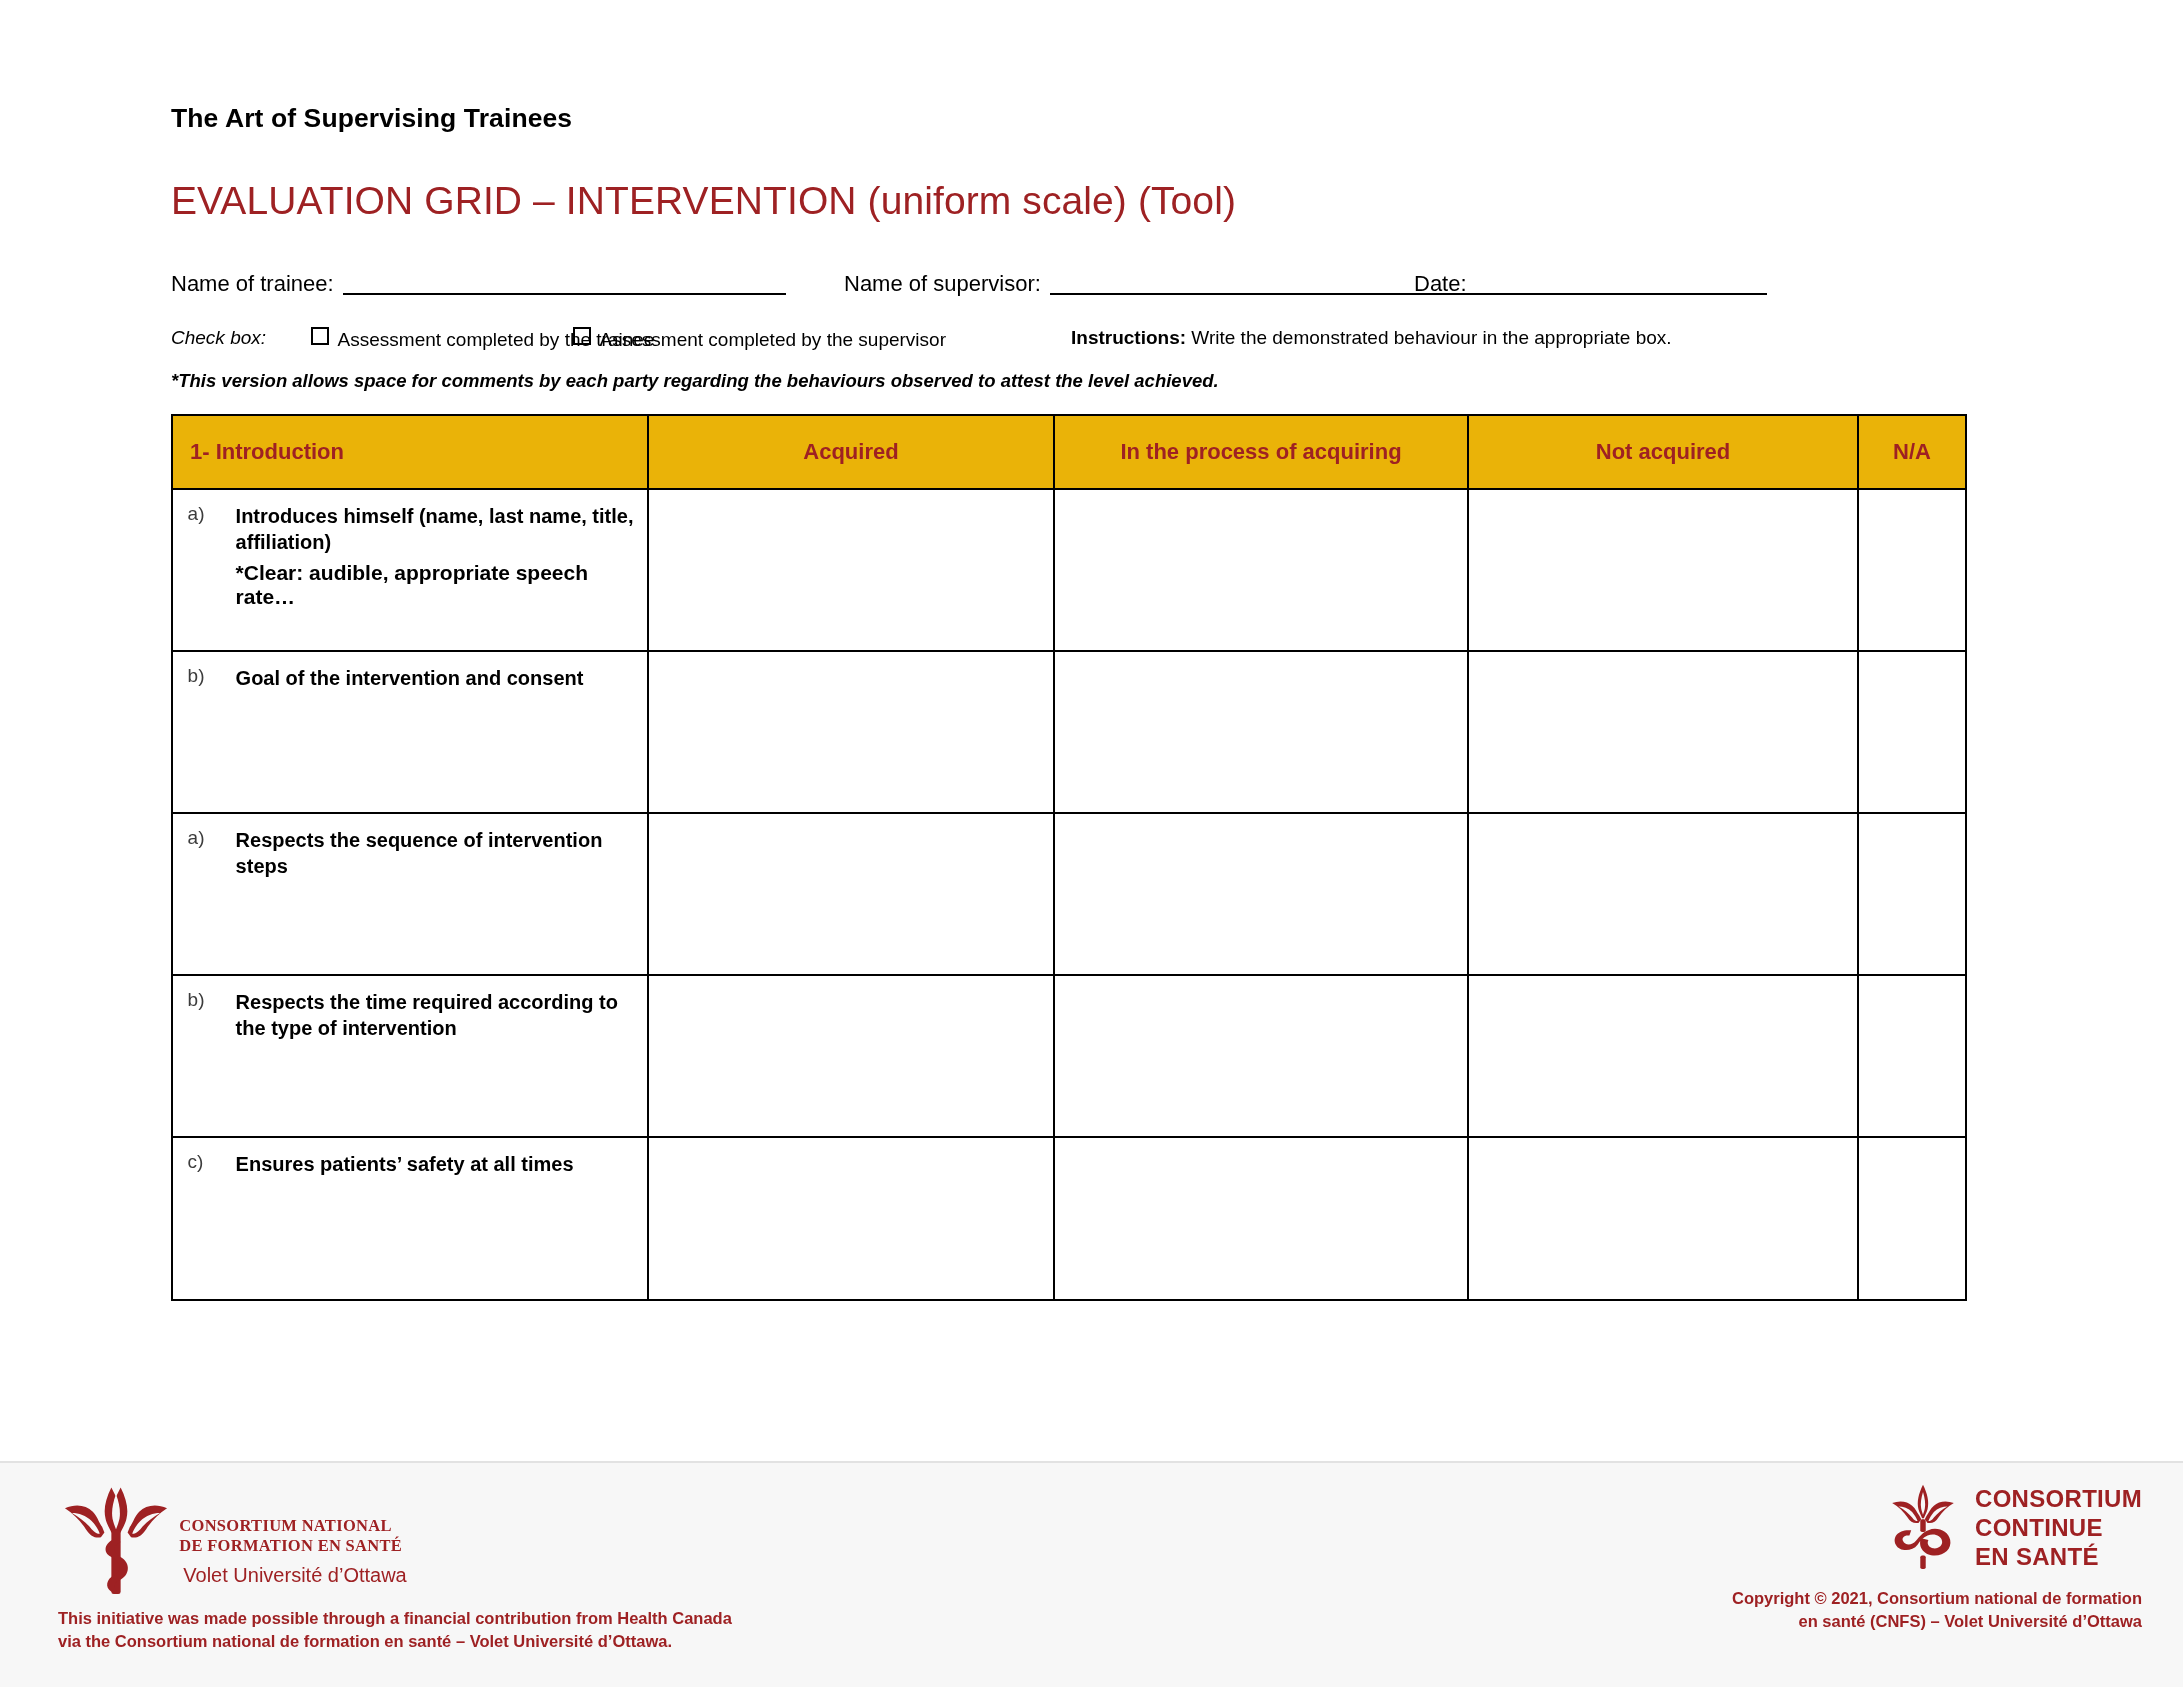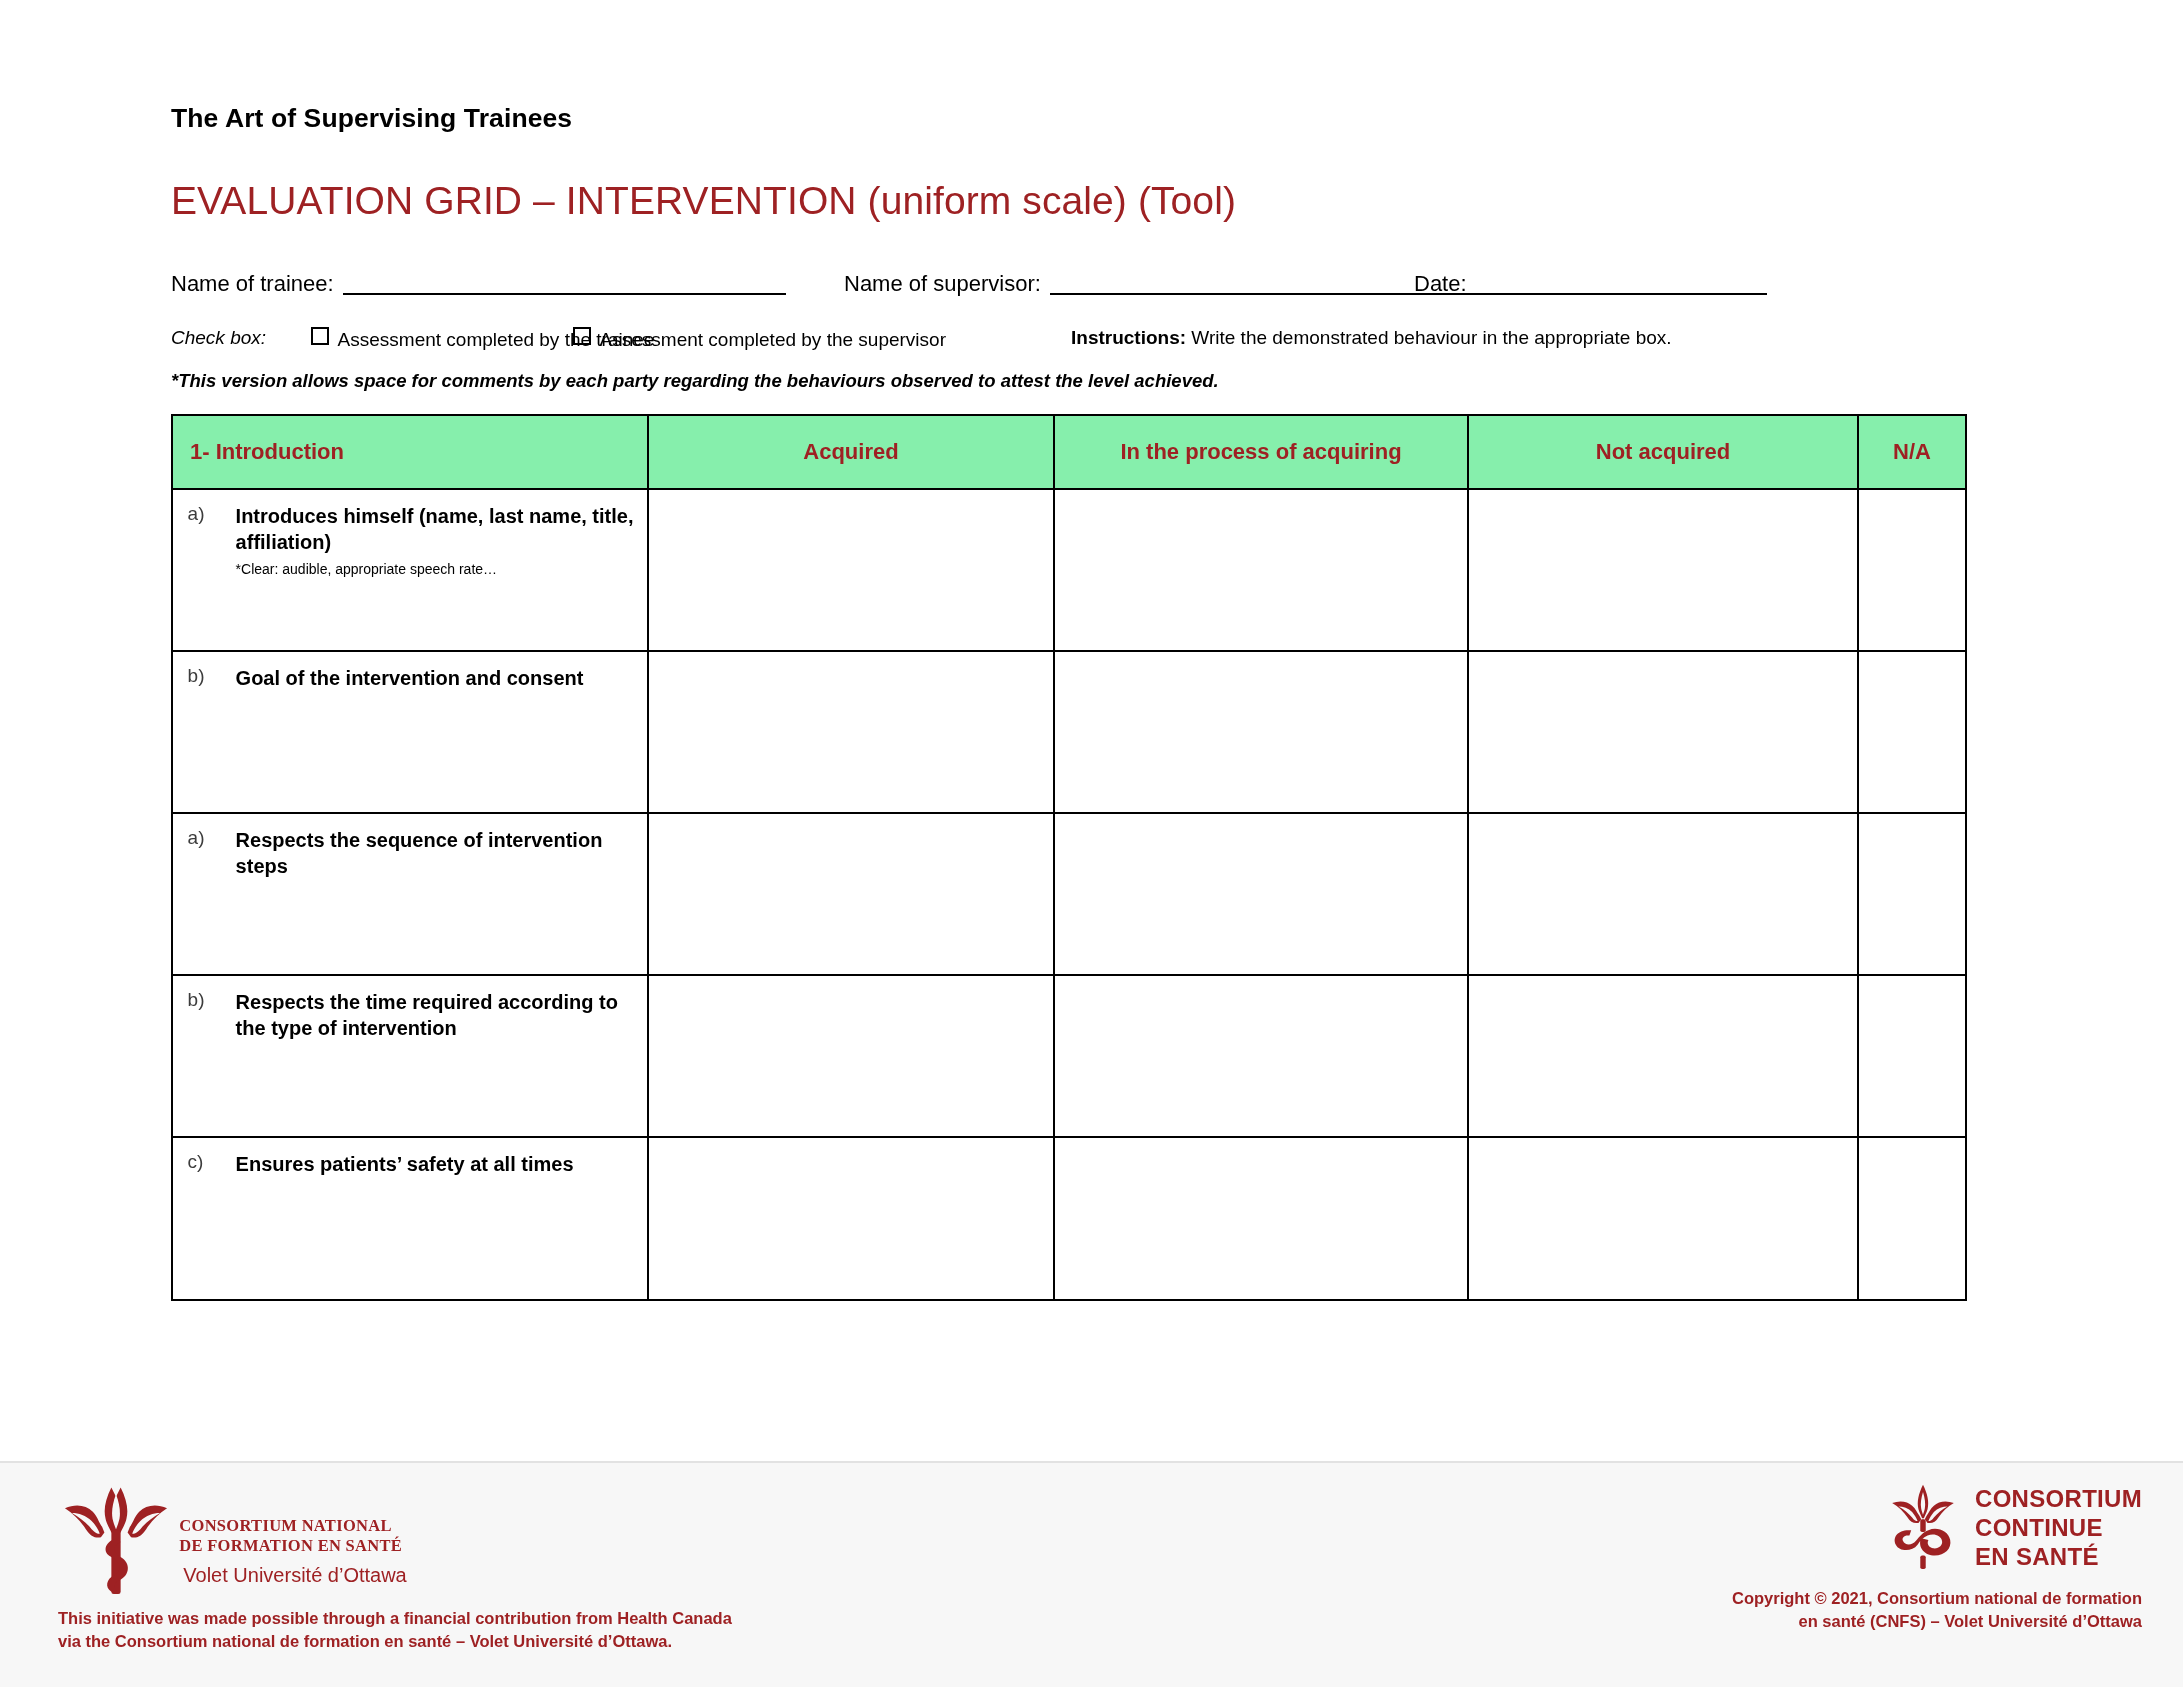--- a/index.html
+++ b/index.html
@@ -107,21 +107,21 @@
     border-collapse: collapse;
     table-layout: fixed;
     border: 2px solid #000;
   }
   .grid td {
     border: 2px solid #000;
     vertical-align: top;
     padding: 0;
   }
   .grid .sec-head td {
-    background: #86efac;
+    background: #eab308;
     text-align: center;
     vertical-align: middle;
     color: #9E2123;
     font-weight: bold;
     font-size: 22px;
     height: 64px;
     padding: 4px 0;
   }
   .grid .sec-head td.sec-title {
     text-align: left;
@@ -144,22 +144,22 @@
   }
   .itemline .txt {
     font-size: 20px;
     font-weight: bold;
     line-height: 1.30;
     color: #000;
   }
   .subnote {
     margin-left: 48px;
     margin-top: 6px;
-    font-size: 14px;
-    font-weight: normal;
+    font-size: 21px;
+    font-weight: bold;
     color: #000;
   }
 
   
   .footer {
     position: absolute;
     left: 0;
     top: 1461px;
     width: 2183px;
     height: 226px;

